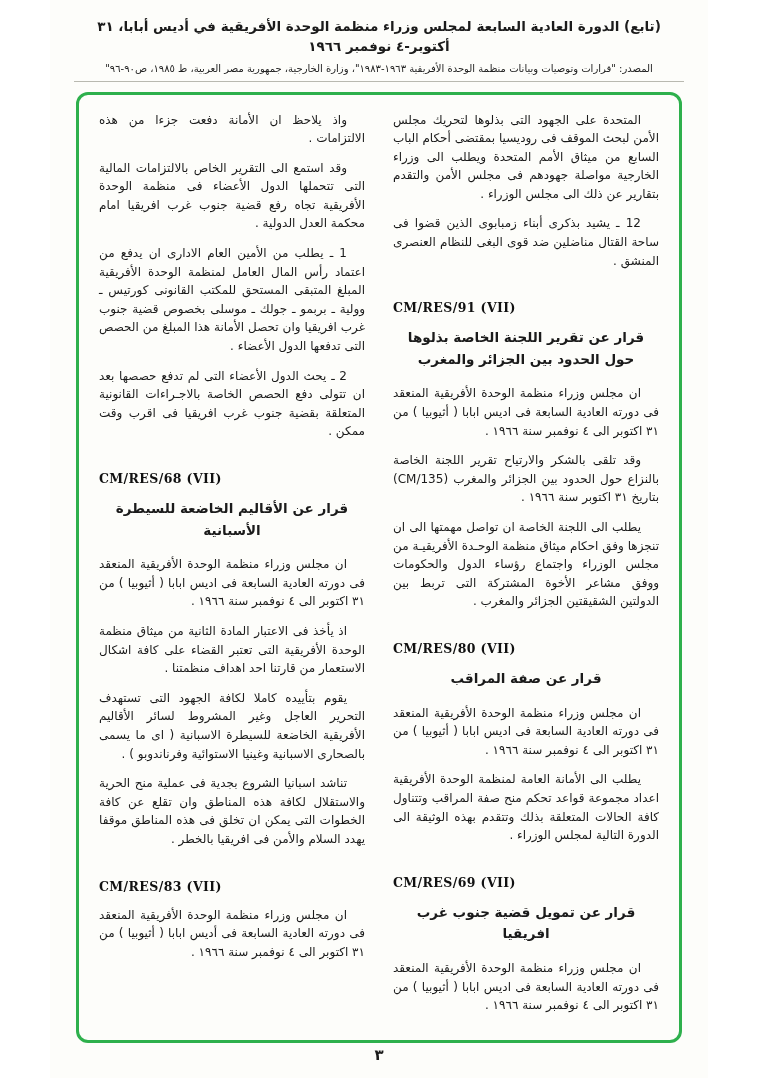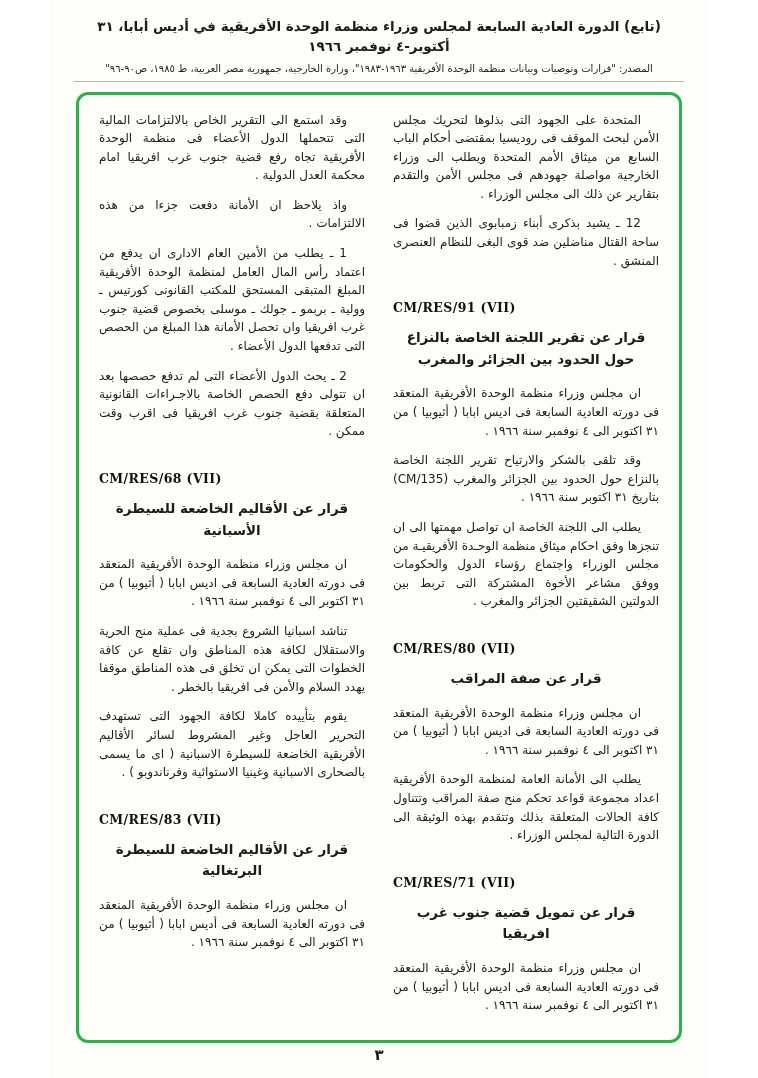--- a/index.html
+++ b/index.html
@@ -88,45 +88,45 @@
     <div class="hdr-source">المصدر: "قرارات وتوصيات وبيانات منظمة الوحدة الأفريقية ١٩٦٣-١٩٨٣"، وزارة الخارجية، جمهورية مصر العربية، ط ١٩٨٥، ص٩٠-٩٦"</div>
   </div>
 
   <div class="frame">
     <div class="columns">
 
       <div class="col">
         <p class="para">المتحدة على الجهود التى بذلوها لتحريك مجلس الأمن لبحث الموقف فى روديسيا بمقتضى أحكام الباب السابع من ميثاق الأمم المتحدة ويطلب الى وزراء الخارجية مواصلة جهودهم فى مجلس الأمن والتقدم بتقارير عن ذلك الى مجلس الوزراء .</p>
         <p class="para">12 ـ يشيد بذكرى أبناء زمبابوى الذين قضوا فى ساحة القتال مناضلين ضد قوى البغى للنظام العنصرى المنشق .</p>
         <div class="rescode">CM/RES/91 (VII)</div>
-        <div class="restitle">قرار عن تقرير اللجنة الخاصة بالنزاع حول الحدود بين الجزائر والمغرب</div>
+        <div class="restitle">قرار عن تقرير اللجنة الخاصة بذلوها حول الحدود بين الجزائر والمغرب</div>
         <p class="para">ان مجلس وزراء منظمة الوحدة الأفريقية المنعقد فى دورته العادية السابعة فى اديس ابابا ( أثيوبيا ) من ٣١ اكتوبر الى ٤ نوفمبر سنة ١٩٦٦ .</p>
         <p class="para">وقد تلقى بالشكر والارتياح تقرير اللجنة الخاصة بالنزاع حول الحدود بين الجزائر والمغرب (CM/135) بتاريخ ٣١ اكتوبر سنة ١٩٦٦ .</p>
         <p class="para">يطلب الى اللجنة الخاصة ان تواصل مهمتها الى ان تنجزها وفق احكام ميثاق منظمة الوحـدة الأفريقيـة من مجلس الوزراء واجتماع رؤساء الدول والحكومات ووفق مشاعر الأخوة المشتركة التى تربط بين الدولتين الشقيقتين الجزائر والمغرب .</p>
         <div class="rescode">CM/RES/80 (VII)</div>
         <div class="restitle">قرار عن صفة المراقب</div>
         <p class="para">ان مجلس وزراء منظمة الوحدة الأفريقية المنعقد فى دورته العادية السابعة فى اديس ابابا ( أثيوبيا ) من ٣١ اكتوبر الى ٤ نوفمبر سنة ١٩٦٦ .</p>
         <p class="para">يطلب الى الأمانة العامة لمنظمة الوحدة الأفريقية اعداد مجموعة قواعد تحكم منح صفة المراقب وتتناول كافة الحالات المتعلقة بذلك وتتقدم بهذه الوثيقة الى الدورة التالية لمجلس الوزراء .</p>
-        <div class="rescode">CM/RES/71 (VII)</div>
+        <div class="rescode">CM/RES/69 (VII)</div>
         <div class="restitle">قرار عن تمويل قضية جنوب غرب افريقيا</div>
         <p class="para">ان مجلس وزراء منظمة الوحدة الأفريقية المنعقد فى دورته العادية السابعة فى اديس ابابا ( أثيوبيا ) من ٣١ اكتوبر الى ٤ نوفمبر سنة ١٩٦٦ .</p>
       </div>
 
       <div class="col">
+        <p class="para">واذ يلاحظ ان الأمانة دفعت جزءا من هذه الالتزامات .</p>
         <p class="para">وقد استمع الى التقرير الخاص بالالتزامات المالية التى تتحملها الدول الأعضاء فى منظمة الوحدة الأفريقية تجاه رفع قضية جنوب غرب افريقيا امام محكمة العدل الدولية .</p>
-        <p class="para">واذ يلاحظ ان الأمانة دفعت جزءا من هذه الالتزامات .</p>
         <p class="para">1 ـ يطلب من الأمين العام الادارى ان يدفع من اعتماد رأس المال العامل لمنظمة الوحدة الأفريقية المبلغ المتبقى المستحق للمكتب القانونى كورتيس ـ وولية ـ بربمو ـ جولك ـ موسلى بخصوص قضية جنوب غرب افريقيا وان تحصل الأمانة هذا المبلغ من الحصص التى تدفعها الدول الأعضاء .</p>
         <p class="para">2 ـ يحث الدول الأعضاء التى لم تدفع حصصها بعد ان تتولى دفع الحصص الخاصة بالاجـراءات القانونية المتعلقة بقضية جنوب غرب افريقيا فى اقرب وقت ممكن .</p>
         <div class="rescode">CM/RES/68 (VII)</div>
         <div class="restitle">قرار عن الأقاليم الخاضعة للسيطرة الأسبانية</div>
         <p class="para">ان مجلس وزراء منظمة الوحدة الأفريقية المنعقد فى دورته العادية السابعة فى اديس ابابا ( أثيوبيا ) من ٣١ اكتوبر الى ٤ نوفمبر سنة ١٩٦٦ .</p>
+        <p class="para">اذ يأخذ فى الاعتبار المادة الثانية من ميثاق منظمة الوحدة الأفريقية التى تعتبر القضاء على كافة اشكال الاستعمار من قارتنا احد اهداف منظمتنا .</p>
+        <p class="para">يقوم بتأييده كاملا لكافة الجهود التى تستهدف التحرير العاجل وغير المشروط لسائر الأقاليم الأفريقية الخاضعة للسيطرة الاسبانية ( اى ما يسمى بالصحارى الاسبانية وغينيا الاستوائية وفرناندوبو ) .</p>
         <p class="para">تناشد اسبانيا الشروع بجدية فى عملية منح الحرية والاستقلال لكافة هذه المناطق وان تقلع عن كافة الخطوات التى يمكن ان تخلق فى هذه المناطق موقفا يهدد السلام والأمن فى افريقيا بالخطر .</p>
-        <p class="para">يقوم بتأييده كاملا لكافة الجهود التى تستهدف التحرير العاجل وغير المشروط لسائر الأقاليم الأفريقية الخاضعة للسيطرة الاسبانية ( اى ما يسمى بالصحارى الاسبانية وغينيا الاستوائية وفرناندوبو ) .</p>
         <div class="rescode">CM/RES/83 (VII)</div>
-        <div class="restitle">قرار عن الأقاليم الخاضعة للسيطرة البرتغالية</div>
         <p class="para">ان مجلس وزراء منظمة الوحدة الأفريقية المنعقد فى دورته العادية السابعة فى أديس ابابا ( أثيوبيا ) من ٣١ اكتوبر الى ٤ نوفمبر سنة ١٩٦٦ .</p>
       </div>
 
     </div>
   </div>
 
   <div class="page-num">٣</div>
 
 </div>
 

